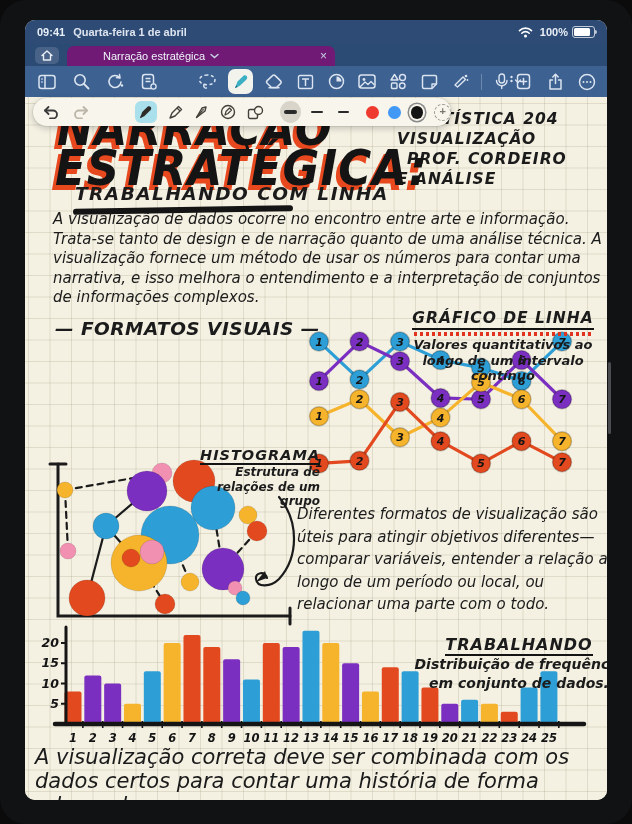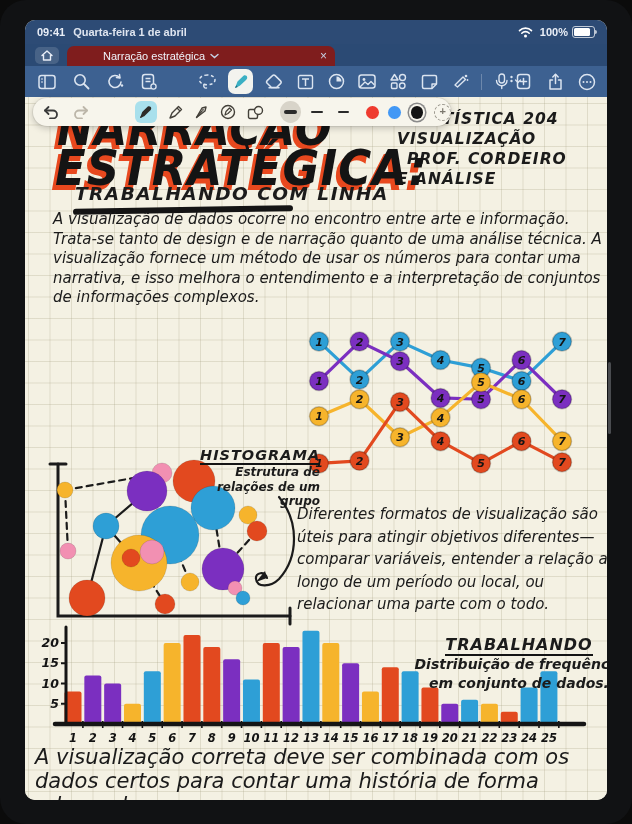--- a/index.html
+++ b/index.html
@@ -14,21 +14,21 @@
   .statusbar .lft{display:flex;gap:8px;font-weight:bold;}
   .statusbar .date{font-weight:bold;opacity:.95;}
   .statusbar .rgt{display:flex;align-items:center;gap:4px;font-weight:bold;}
   .batt{width:21px;height:10px;border:1px solid rgba(255,255,255,.7);border-radius:3px;position:relative;}
   .batt i{position:absolute;left:1px;top:1px;bottom:1px;width:16px;background:#fff;border-radius:1.5px;}
   .batt:after{content:"";position:absolute;right:-3px;top:2.5px;width:2px;height:4px;background:rgba(255,255,255,.7);
     border-radius:0 2px 2px 0;}
   .tabrow{height:22px;background:#2b4a74;display:flex;align-items:flex-end;flex:0 0 auto;}
   .home-tile{width:24px;height:17px;margin:0 8px 2px 10px;border-radius:5px;background:rgba(255,255,255,.14);
     display:flex;align-items:center;justify-content:center;}
-  .tab{width:268px;height:20px;background:#7f1d1d;border-radius:7px 7px 0 0;display:flex;align-items:center;
+  .tab{width:268px;height:20px;background:#701a75;border-radius:7px 7px 0 0;display:flex;align-items:center;
     color:#f0f4fa;font-size:11px;padding:0 8px 0 36px;box-sizing:border-box;}
   .tab .lbl{white-space:nowrap;}
   .tab .chev{margin-left:5px;display:flex;}
   .tab .sp{flex:1;}
   .tab .cls{color:#c6d2e4;font-size:12px;line-height:1;cursor:default;}
   .toolbar{height:31px;background:#3d6191;display:flex;align-items:center;position:relative;flex:0 0 auto;}
   .tgroup{display:flex;align-items:center;gap:14px;}
   .tg-left{margin-left:12px;}
   .tg-center{position:absolute;left:172px;display:flex;align-items:center;gap:11px;}
   .tg-right{position:absolute;right:10px;display:flex;align-items:center;gap:12px;}
@@ -328,21 +328,27 @@
 
     <div class="abs hand hb course">
       <div>ESTATÍSTICA 204</div>
       <div>VISUALIZAÇÃO</div>
       <div>PROF. CORDEIRO</div>
       <div>E ANÁLISE</div>
     </div>
 
     <div class="abs hand intro">A visualização de dados ocorre no encontro entre arte e informação. Trata-se tanto de design e de narração quanto de uma análise técnica. A visualização fornece um método de usar os números para contar uma narrativa, e isso melhora o entendimento e a interpretação de conjuntos de informações complexos.</div>
 
-
+    <div class="abs hand hb fv-head">— FORMATOS VISUAIS —</div>
+
+    <div class="abs lc-head">
+      <span class="hand hb lc-title">GRÁFICO DE LINHA</span>
+      <div class="lc-dots"></div>
+      <div class="hand hb lc-cap">Valores quantitativos ao longo de um intervalo contínuo</div>
+    </div>
     <svg class="abs" id="line-chart" style="left:270px;top:226px" width="300" height="160" viewBox="0 0 300 160">
         <polyline points="24,18.620000000000005 64.5,56.61 105,18.620000000000005 145.5,36.959999999999994 186,44.82000000000001 226.5,57.92 267,18.620000000000005" fill="none" stroke="#2e9fd6" stroke-width="3.2" stroke-linejoin="round" stroke-linecap="round"></polyline>
         <polyline points="24,57.92 64.5,18.620000000000005 105,38.269999999999996 145.5,74.95 186,76.25999999999999 226.5,36.959999999999994 267,76.25999999999999" fill="none" stroke="#7b2fc0" stroke-width="3.2" stroke-linejoin="round" stroke-linecap="round"></polyline>
         <polyline points="24,93.29 64.5,76.25999999999999 105,114.25 145.5,94.6 186,59.230000000000004 226.5,76.25999999999999 267,118.18" fill="none" stroke="#f6b42c" stroke-width="3.2" stroke-linejoin="round" stroke-linecap="round"></polyline>
         <polyline points="24,140.45 64.5,137.83 105,78.88 145.5,118.18 186,140.45 226.5,118.18 267,139.14" fill="none" stroke="#e2491f" stroke-width="3.2" stroke-linejoin="round" stroke-linecap="round"></polyline>
         <circle cx="24" cy="18.620000000000005" r="9.5" fill="#2e9fd6" stroke="rgba(0,0,0,0.22)" stroke-width="1.5"></circle>
         <text x="24" y="22.620000000000005" text-anchor="middle" font-size="11" font-weight="bold" font-style="italic" fill="#141414">1</text>
         <circle cx="64.5" cy="56.61" r="9.5" fill="#2e9fd6" stroke="rgba(0,0,0,0.22)" stroke-width="1.5"></circle>
         <text x="64.5" y="60.61" text-anchor="middle" font-size="11" font-weight="bold" font-style="italic" fill="#141414">2</text>
         <circle cx="105" cy="18.620000000000005" r="9.5" fill="#2e9fd6" stroke="rgba(0,0,0,0.22)" stroke-width="1.5"></circle>

